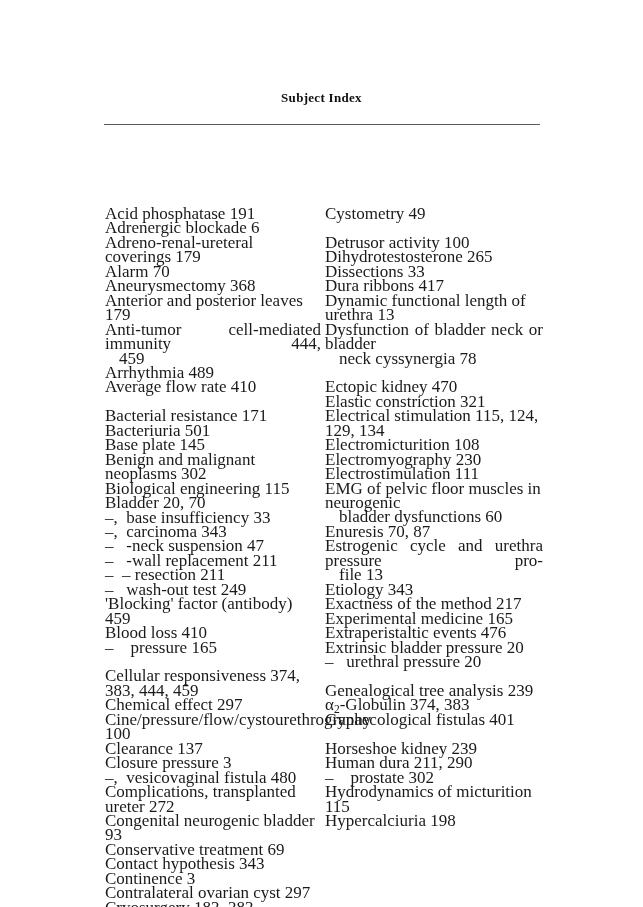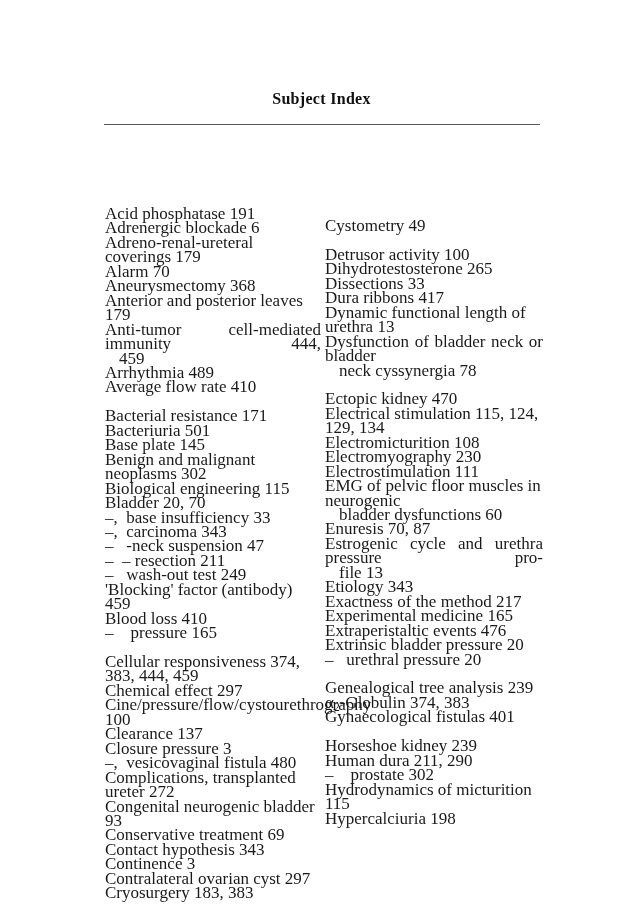--- a/index.html
+++ b/index.html
@@ -22,21 +22,21 @@
     width: 643px;
     height: 907px;
   }
 
   .page-title {
     position: absolute;
     left: 0;
     top: 90px;
     width: 643px;
     text-align: center;
-    font-size: 16px;
+    font-size: 13px;
     font-weight: bold;
     letter-spacing: 0.3px;
     color: #111111;
   }
 
   .title-rule {
     position: absolute;
     left: 104px;
     top: 124px;
     width: 436px;
@@ -51,21 +51,21 @@
     width: 643px;
   }
 
   .col {
     position: absolute;
     top: 0;
     font-size: 17px;
     line-height: 14.45px;
   }
   .col-left  { left: 105px; width: 216px; }
-  .col-right { left: 325px; width: 218px; margin-top: 12px; }
+  .col-right { left: 325px; width: 218px; }
 
   
   .group { margin: 0 0 14.45px 0; }
   .group:last-child { margin-bottom: 0; }
 
   .entry {
     margin: 0;
     padding: 0;
     white-space: pre-wrap;
   }
@@ -154,20 +154,23 @@
           <div>
             <div class="entry">–,  base insufficiency 33</div>
           </div>
           <div>
             <div class="entry">–,  carcinoma 343</div>
           </div>
           <div>
             <div class="entry">–   -neck suspension 47</div>
           </div>
           <div>
+            <div class="entry">–   -wall replacement 211</div>
+          </div>
+          <div>
             <div class="entry">–  – resection 211</div>
           </div>
           <div>
             <div class="entry">–   wash-out test 249</div>
           </div>
           <div>
             <div class="entry">'Blocking' factor (antibody) 459</div>
           </div>
           <div>
             <div class="entry">Blood loss 410</div>
@@ -243,20 +246,23 @@
           <div>
             <div class="entry-just">Dysfunction of bladder neck or bladder</div>
             <div class="entry-cont">neck cyssynergia 78</div>
           </div>
         </div>
         <div class="group">
           <div>
             <div class="entry">Ectopic kidney 470</div>
           </div>
           <div>
+            <div class="entry">Elastic constriction 321</div>
+          </div>
+          <div>
             <div class="entry">Electrical stimulation 115, 124, 129, 134</div>
           </div>
           <div>
             <div class="entry">Electromicturition 108</div>
           </div>
           <div>
             <div class="entry">Electromyography 230</div>
           </div>
           <div>
             <div class="entry">Electrostimulation 111</div>

